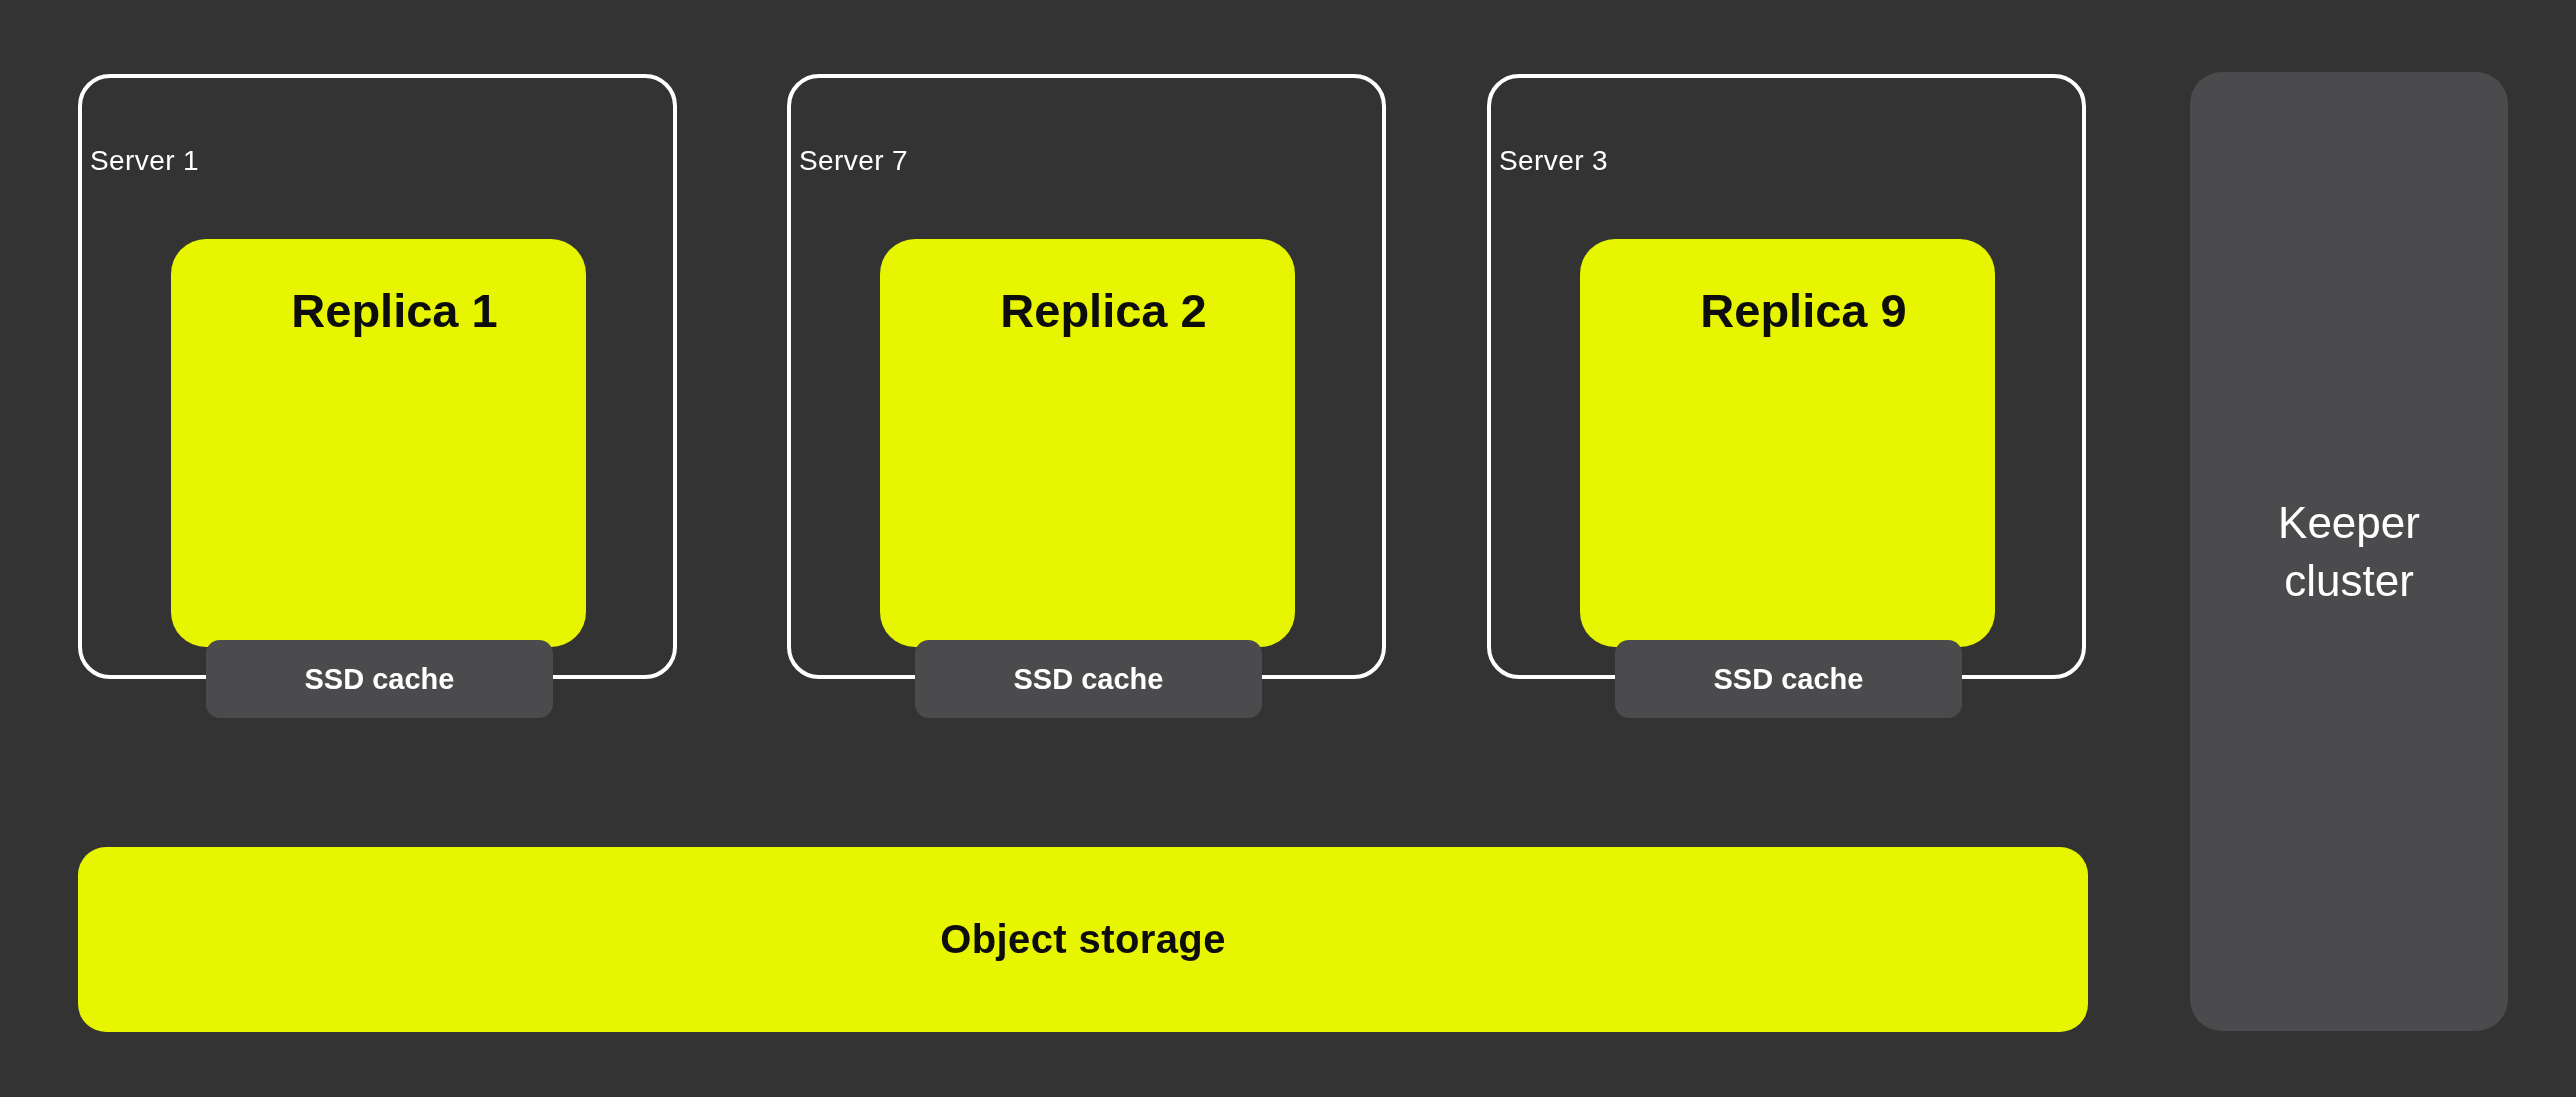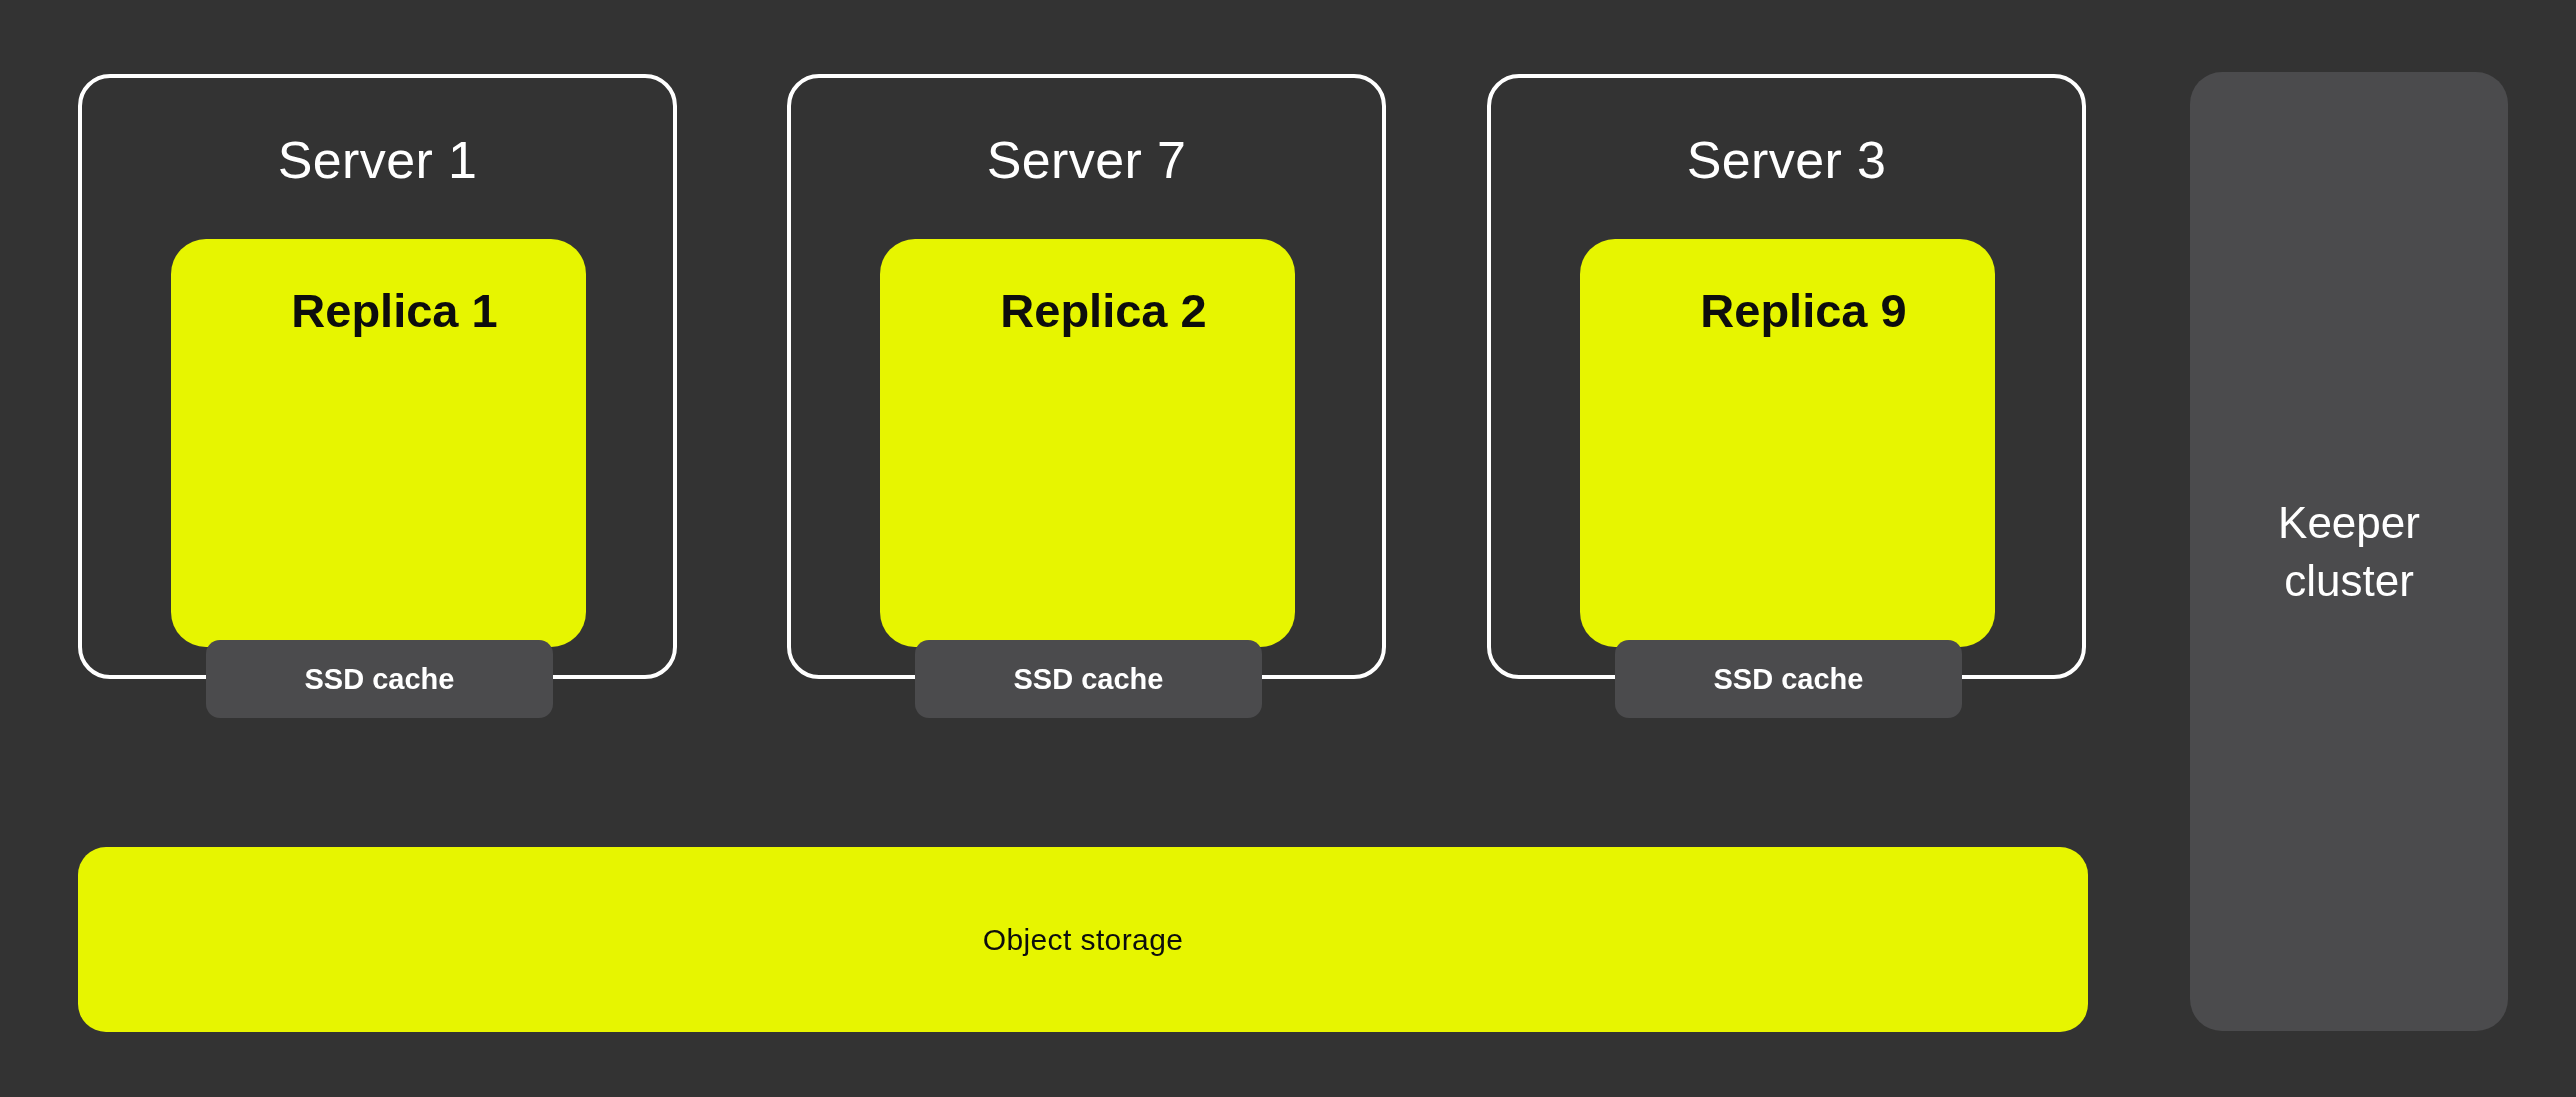--- a/index.html
+++ b/index.html
@@ -31,26 +31,27 @@
     border-radius: 32px;
     background: transparent;
   }
   .server.s1 { left: 78px; }
   .server.s2 { left: 787px; }
   .server.s3 { left: 1487px; }
   .server-title {
     position: absolute;
     top: 56px; left: 0;
     width: 100%;
-    text-align: center;
+    text-align: left;
     color: var(--text-light);
-    font-size: 52px;
+    font-size: 28px;
     font-weight: 500;
     line-height: 53px;
     letter-spacing: 0.4px;
+    padding-left: 8px;
   }
   
   .replica {
     position: absolute;
     left: 89px; top: 161px;
     width: 415px; height: 408px;
     background: var(--yellow);
     border-radius: 35px;
   }
   .replica-label {
@@ -86,22 +87,22 @@
     left: 78px; top: 847px;
     width: 2010px; height: 185px;
     background: var(--yellow);
     border-radius: 28px;
     display: flex;
     align-items: center;
     justify-content: center;
   }
   .object-label {
     color: var(--text-dark);
-    font-size: 30px;
-    font-weight: 400;
+    font-size: 40px;
+    font-weight: 700;
     letter-spacing: 0.4px;
     text-align: center;
   }
   
   .keeper {
     position: absolute;
     left: 2190px; top: 72px;
     width: 318px; height: 959px;
     background: var(--panel);
     border-radius: 32px;

